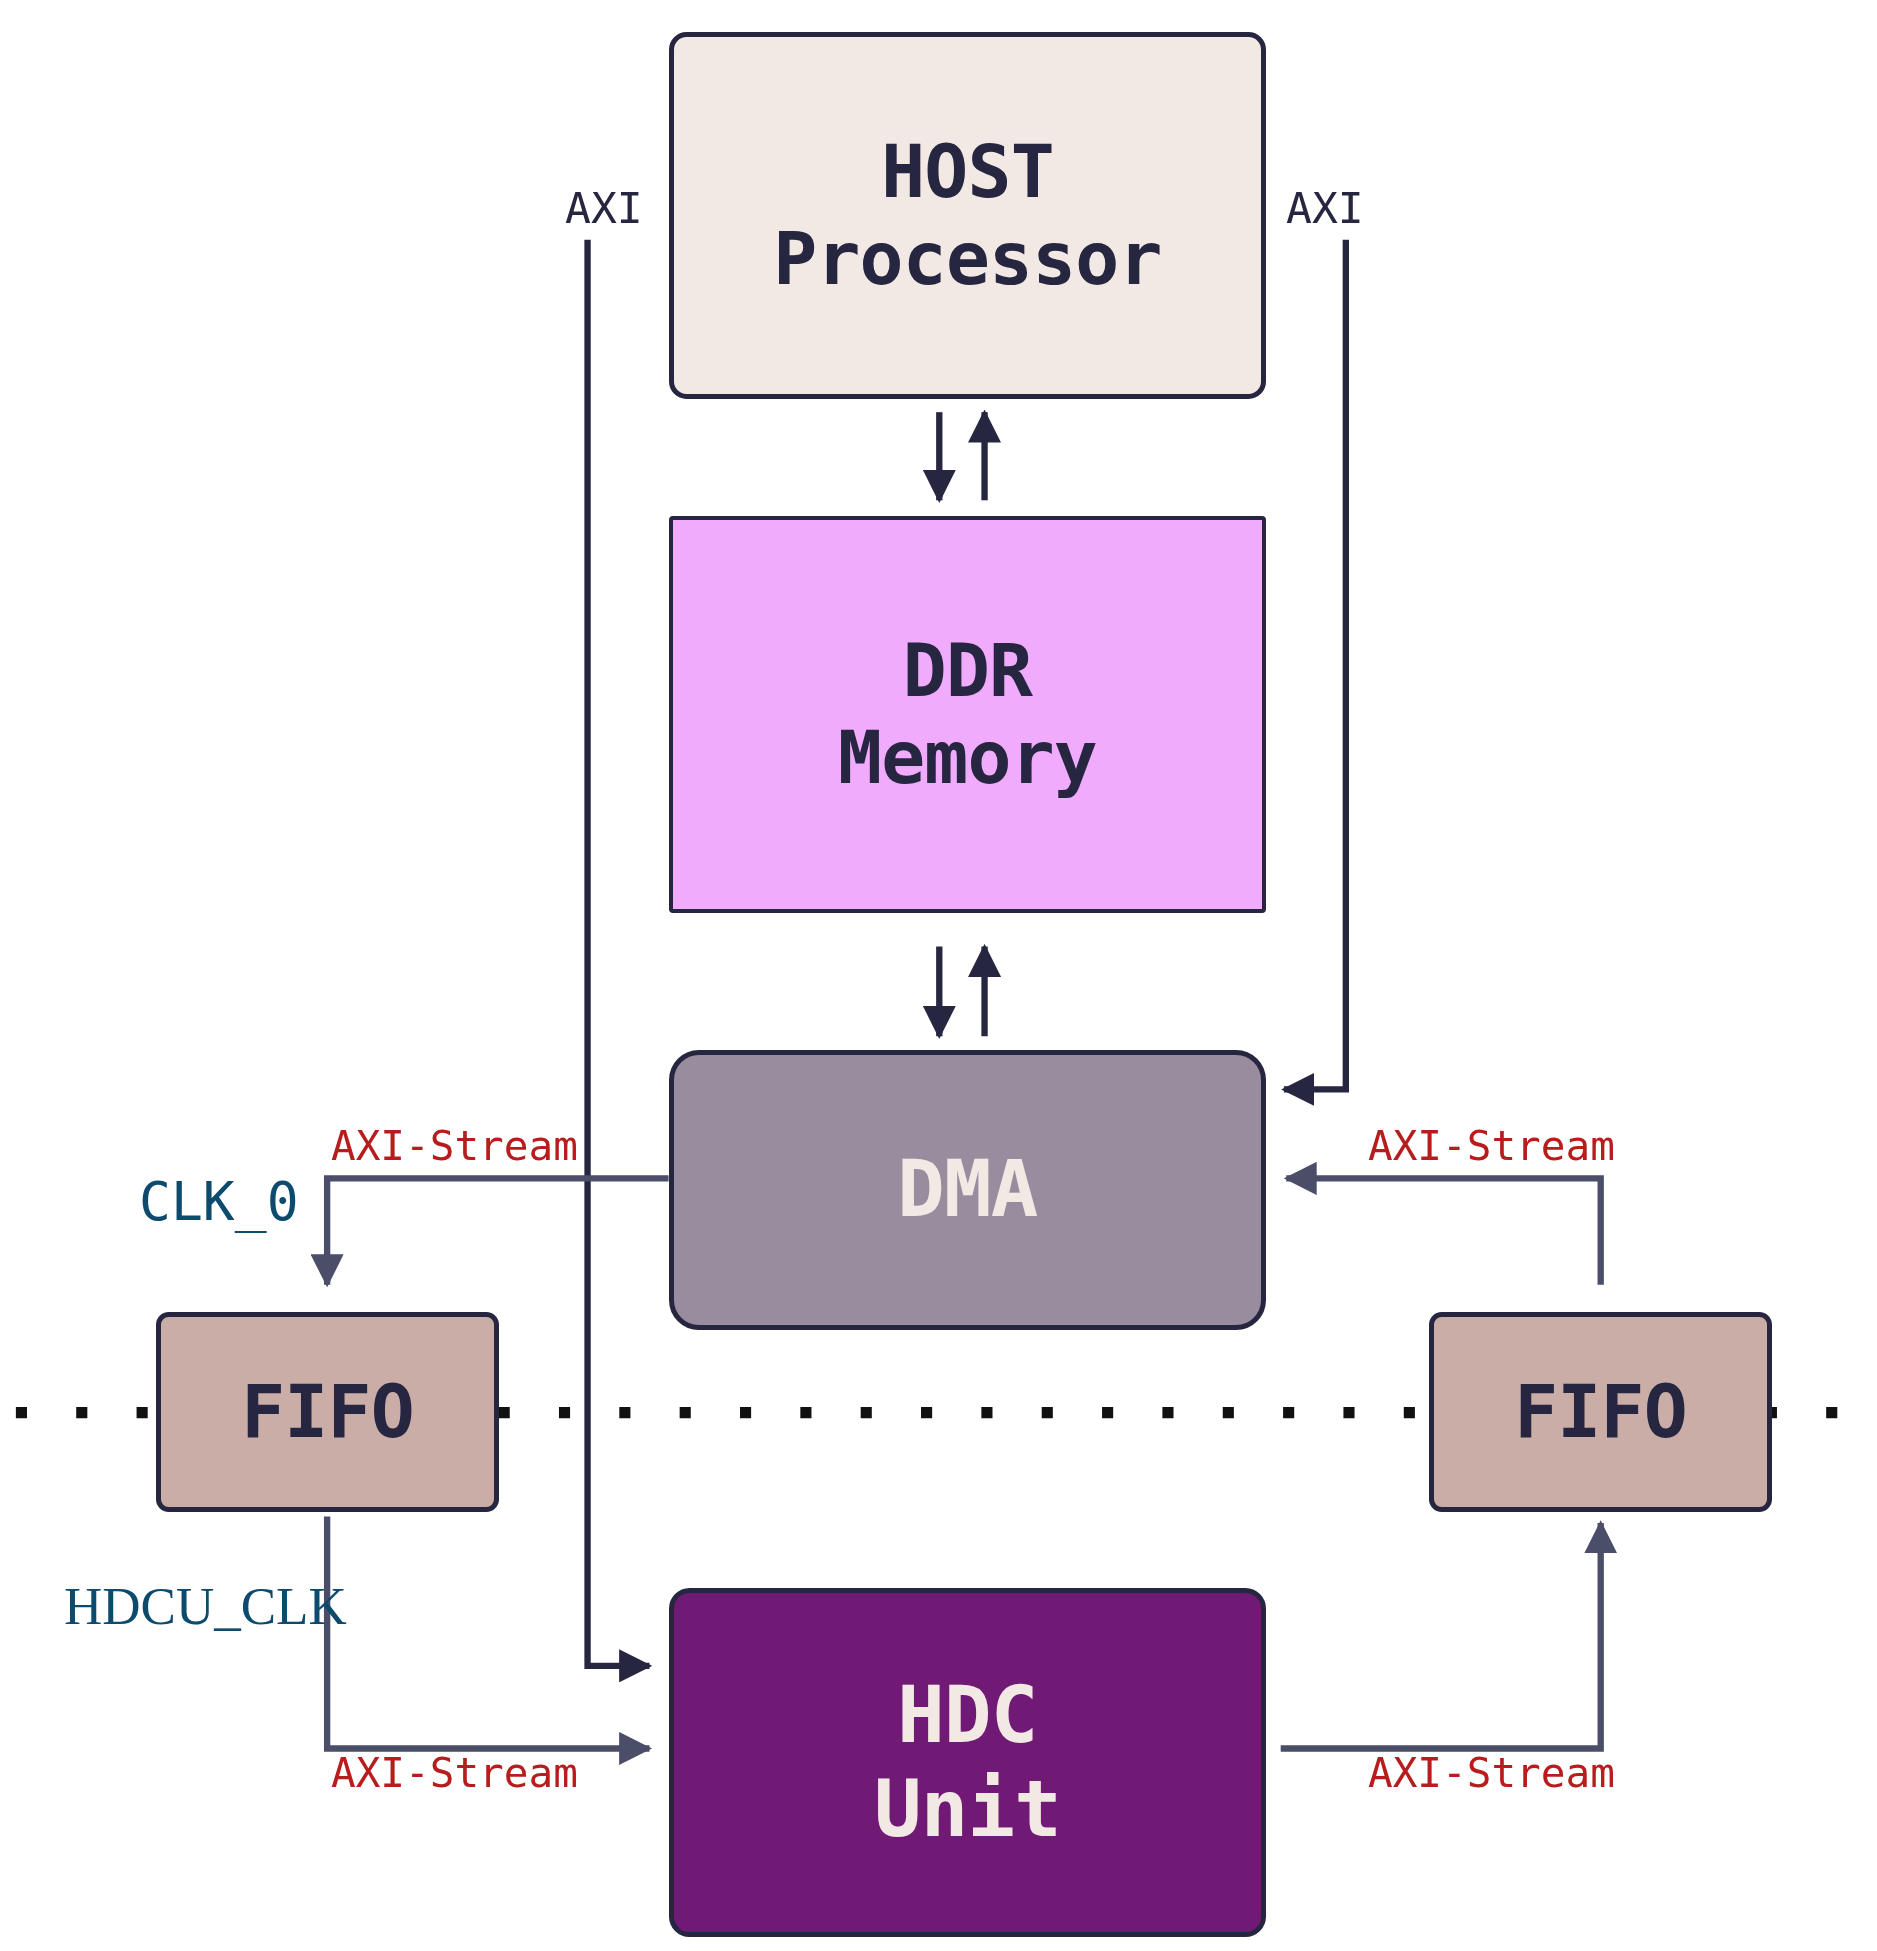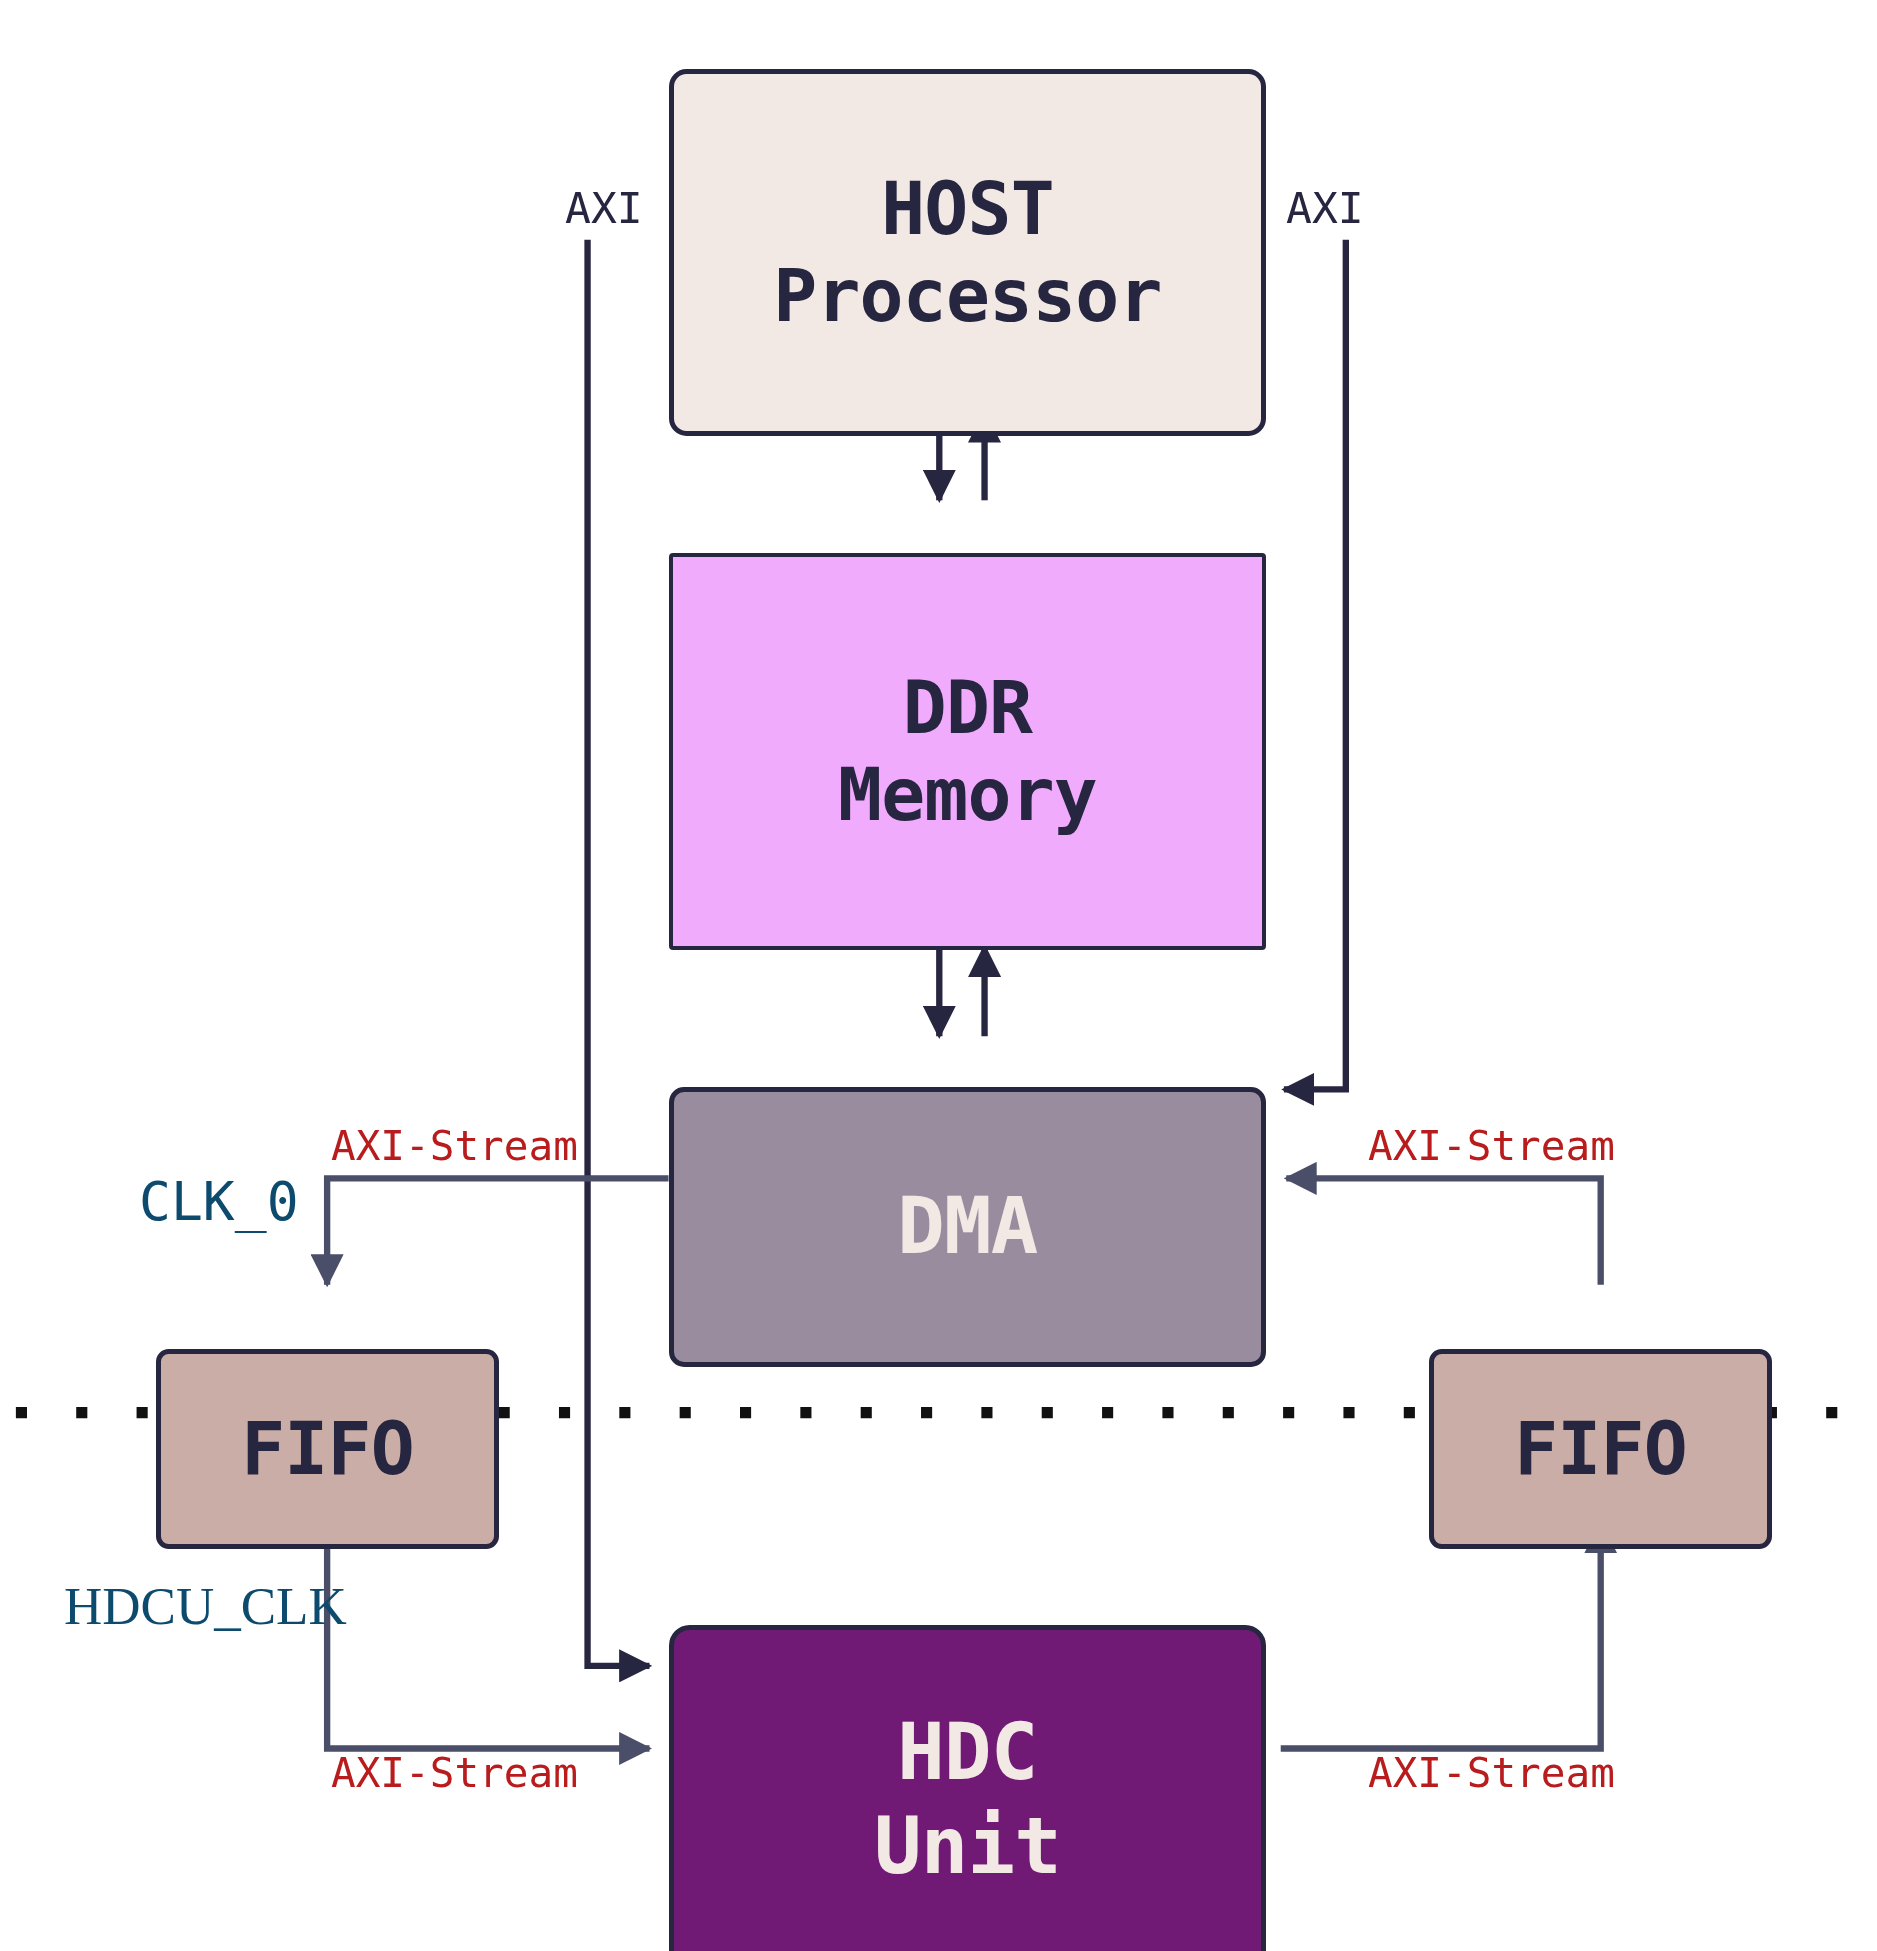--- a/index.html
+++ b/index.html
@@ -31,21 +31,20 @@
     display: flex;
     flex-direction: column;
     align-items: center;
     justify-content: center;
     text-align: center;
     border: 5.6px solid #272640;
     font-family: "DejaVu Sans Mono", monospace;
     font-weight: bold;
     line-height: 1.18;
     letter-spacing: -0.8px;
-    margin-top: 37px;
   }
   .node .ln { display: block; white-space: pre; }
 
   #host-processor {
     left: 669px; top: 32px; width: 597px; height: 367px;
     background: #F2E9E4;
     color: #272640;
     border-radius: 17.5px;
     font-size: 73px;
   }
@@ -54,21 +53,21 @@
     background: #f0abfc;
     color: #272640;
     border-radius: 4px;
     border-width: 4.8px;
     font-size: 73px;
   }
   #dma-unit {
     left: 669px; top: 1050px; width: 597px; height: 280px;
     background: #9A8C9F;
     color: #F2E9E4;
-    border-radius: 15px;
+    border-radius: 30px;
     font-size: 79px;
   }
   #hdc-unit {
     left: 669px; top: 1588px; width: 597px; height: 349px;
     background: #701a75;
     color: #F2E9E4;
     border-radius: 20.6px;
     font-size: 79px;
   }
   #fifo-left {

